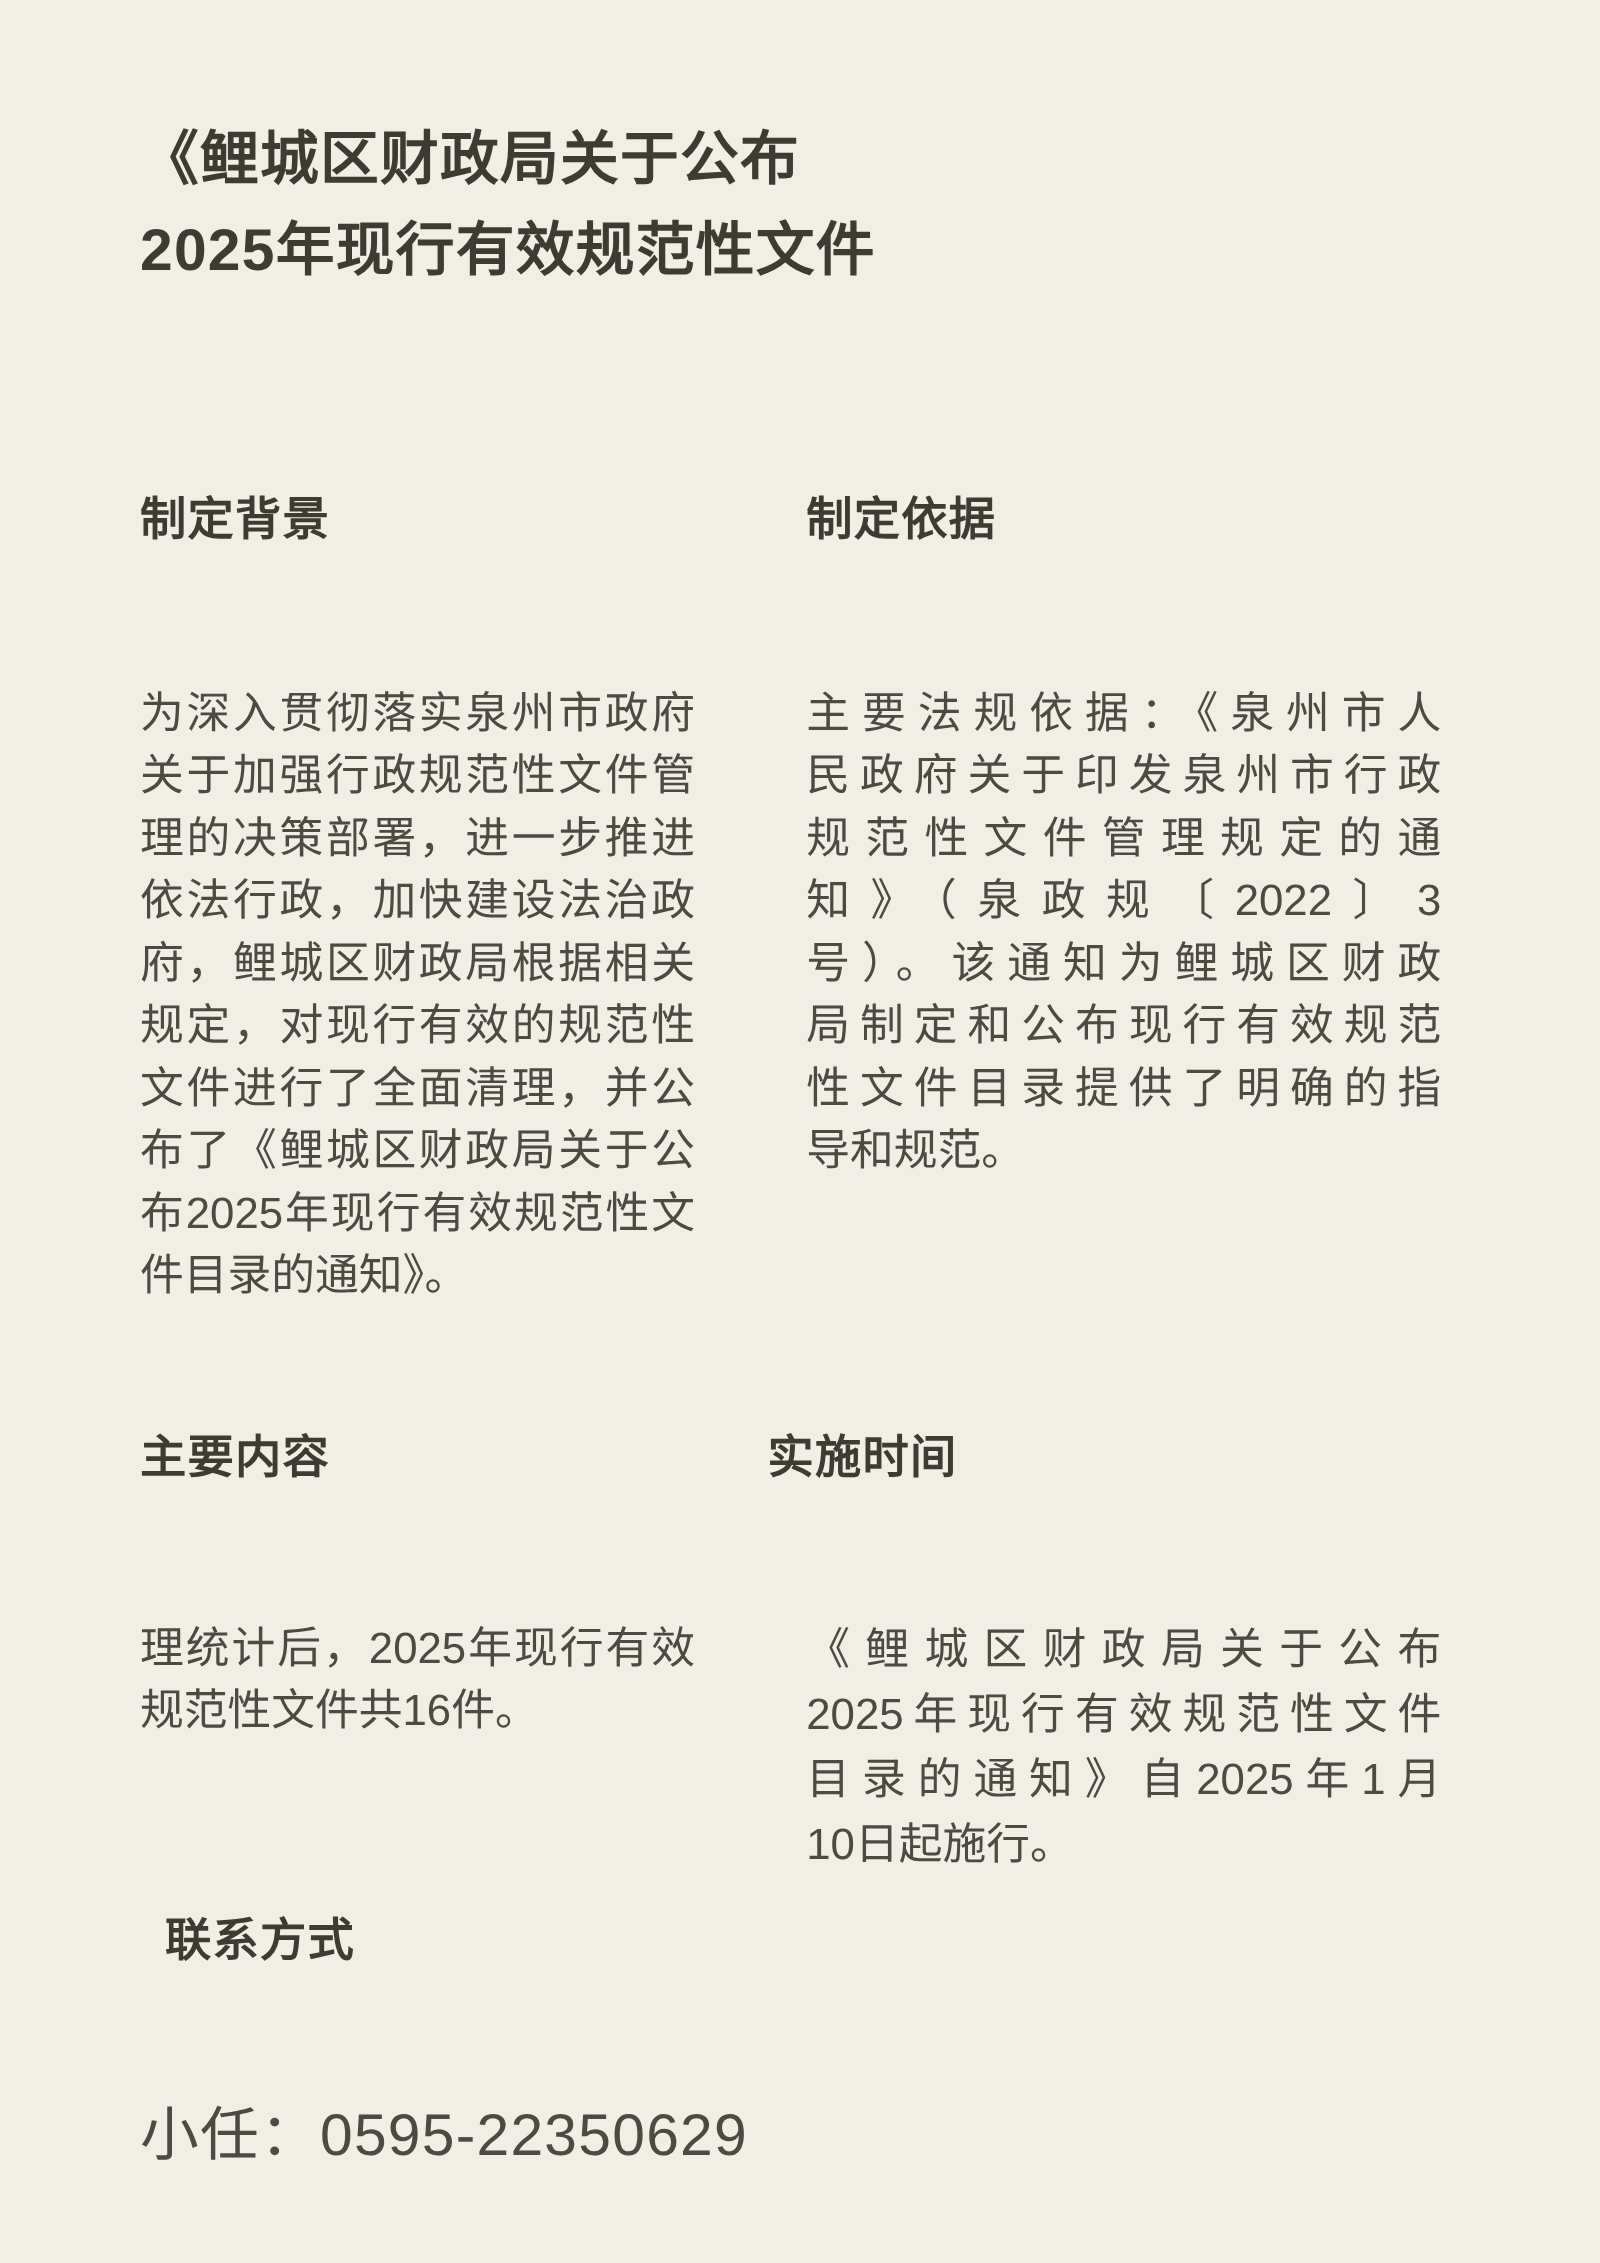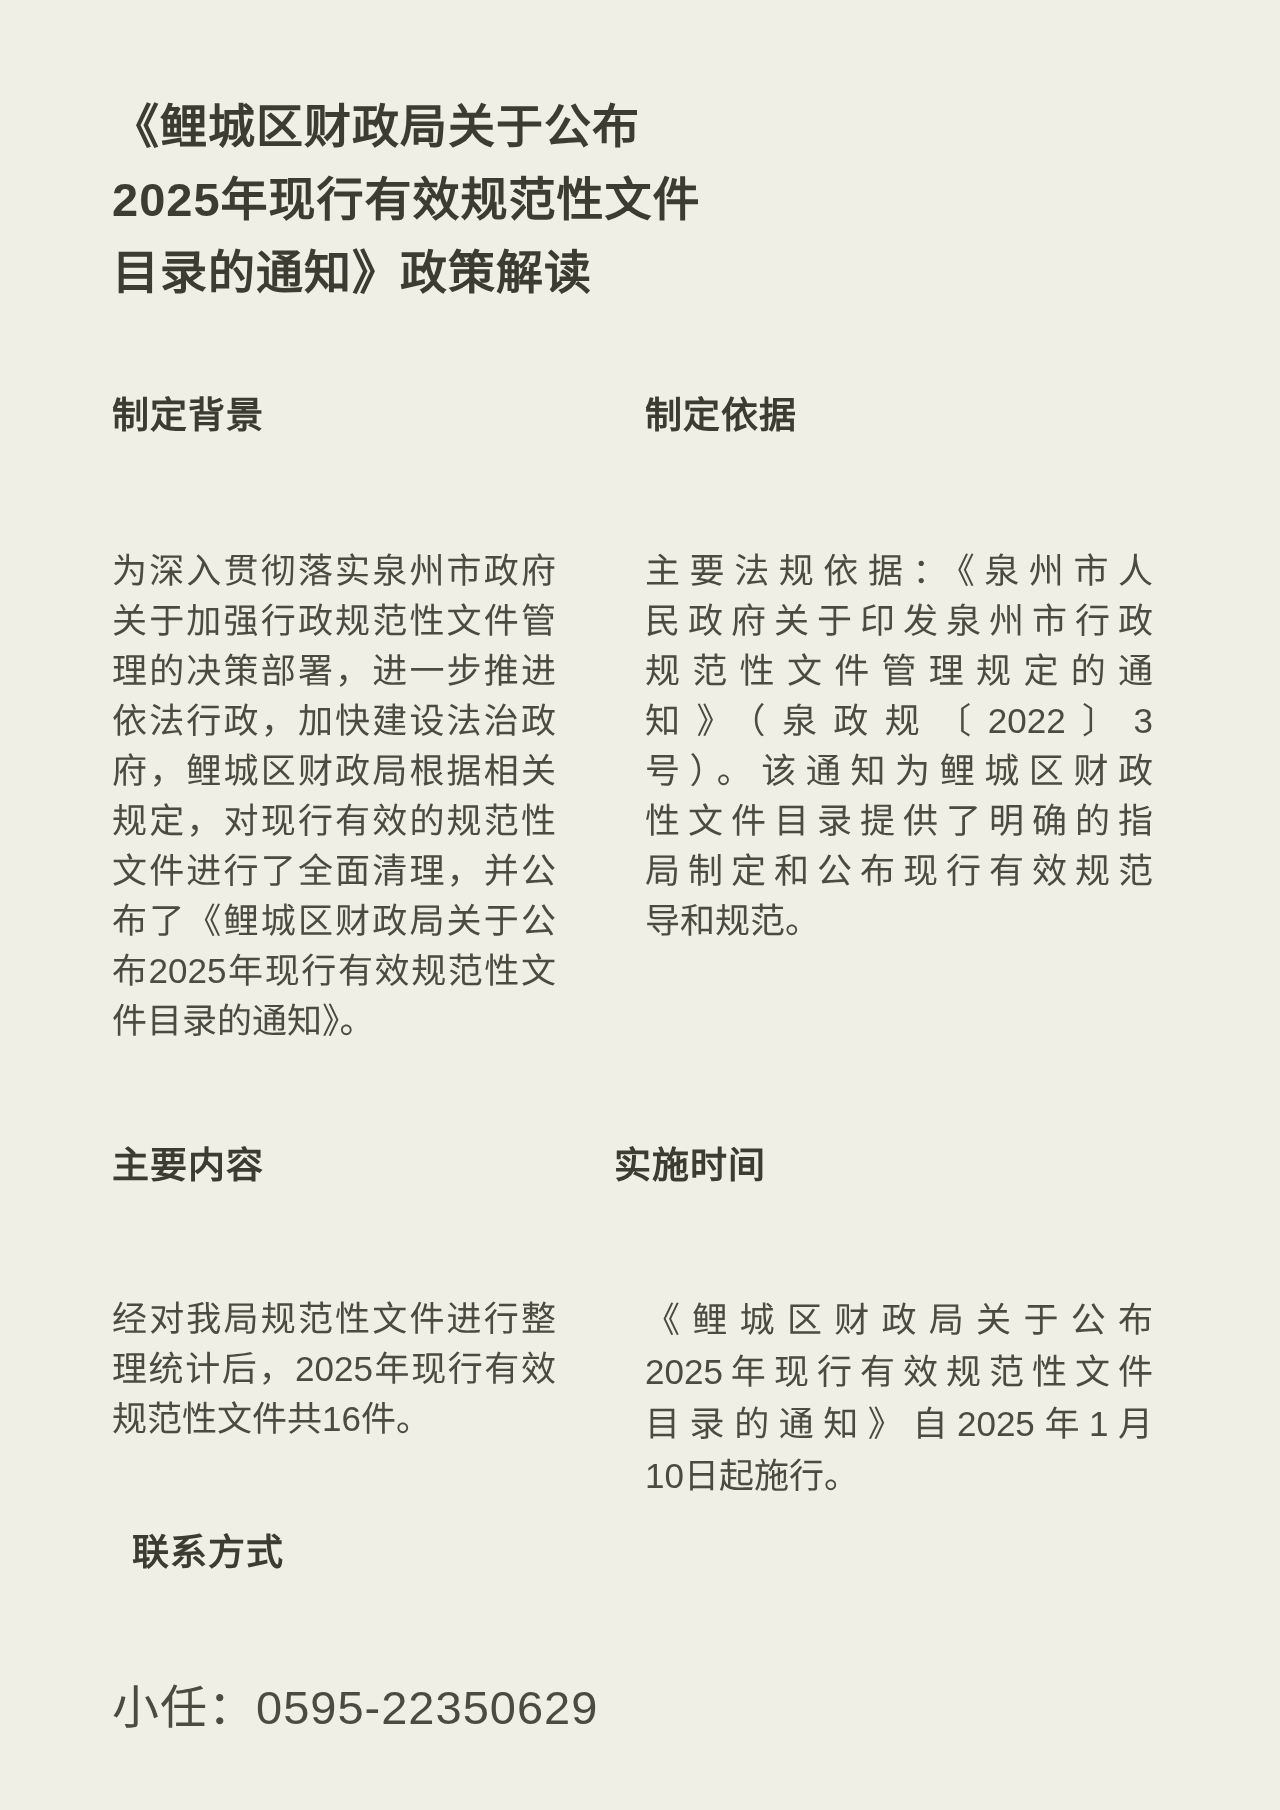--- a/index.html
+++ b/index.html
@@ -61,21 +61,20 @@
   }
 </style>
 </head>
 <body>
 
 <div class="poster">
 
   <h1 class="abs title">
       <div class="line">《鲤城区财政局关于公布</div>
       <div class="line">2025年现行有效规范性文件</div>
-      <div class="line">目录的通知》政策解读</div>
     </h1>
 
   <div class="abs heading h-background">制定背景</div>
 
   <div class="abs heading h-basis">制定依据</div>
 
   <div class="abs body justify-lines b-background">
       <div class="line">为深入贯彻落实泉州市政府</div>
       <div class="line">关于加强行政规范性文件管</div>
       <div class="line">理的决策部署，进一步推进</div>
@@ -87,31 +86,30 @@
       <div class="line">布2025年现行有效规范性文</div>
       <div class="line">件目录的通知》。</div>
     </div>
 
   <div class="abs body justify-lines b-basis">
       <div class="line">主要法规依据：《泉州市人</div>
       <div class="line">民政府关于印发泉州市行政</div>
       <div class="line">规范性文件管理规定的通</div>
       <div class="line">知》（泉政规〔2022〕3</div>
       <div class="line">号）。该通知为鲤城区财政</div>
+      <div class="line">局制定和公布现行有效规范</div>
       <div class="line">性文件目录提供了明确的指</div>
-      <div class="line">局制定和公布现行有效规范</div>
       <div class="line">导和规范。</div>
     </div>
 
   <div class="abs heading h-content">主要内容</div>
 
   <div class="abs heading h-time">实施时间</div>
 
   <div class="abs body justify-lines b-content">
-      <div class="line">经对我局规范性文件进行整</div>
       <div class="line">理统计后，2025年现行有效</div>
       <div class="line">规范性文件共16件。</div>
     </div>
 
   <div class="abs body justify-lines b-time">
       <div class="line">《鲤城区财政局关于公布</div>
       <div class="line">2025年现行有效规范性文件</div>
       <div class="line">目录的通知》自2025年1月</div>
       <div class="line">10日起施行。</div>
     </div>

